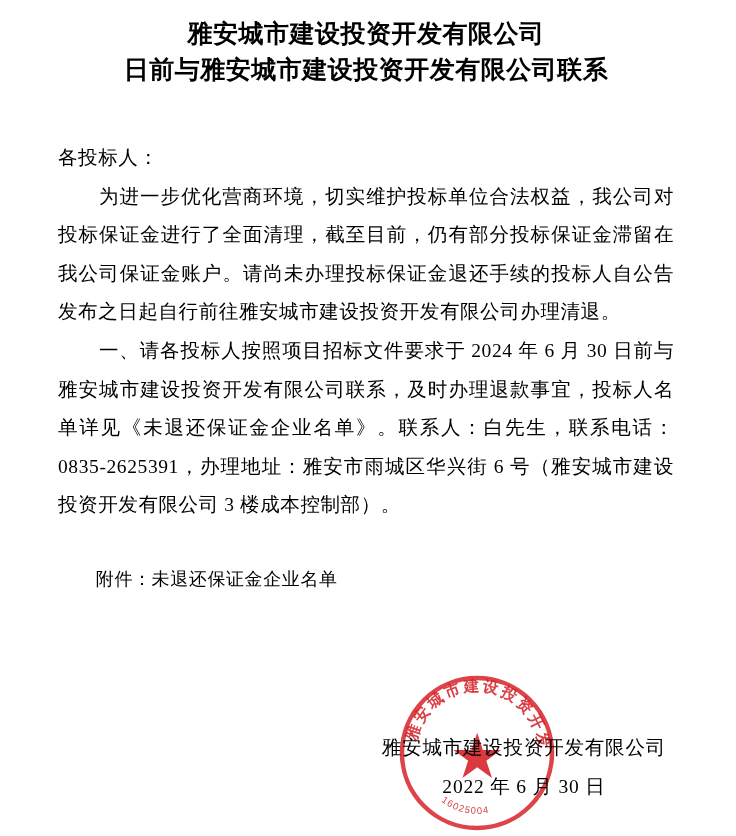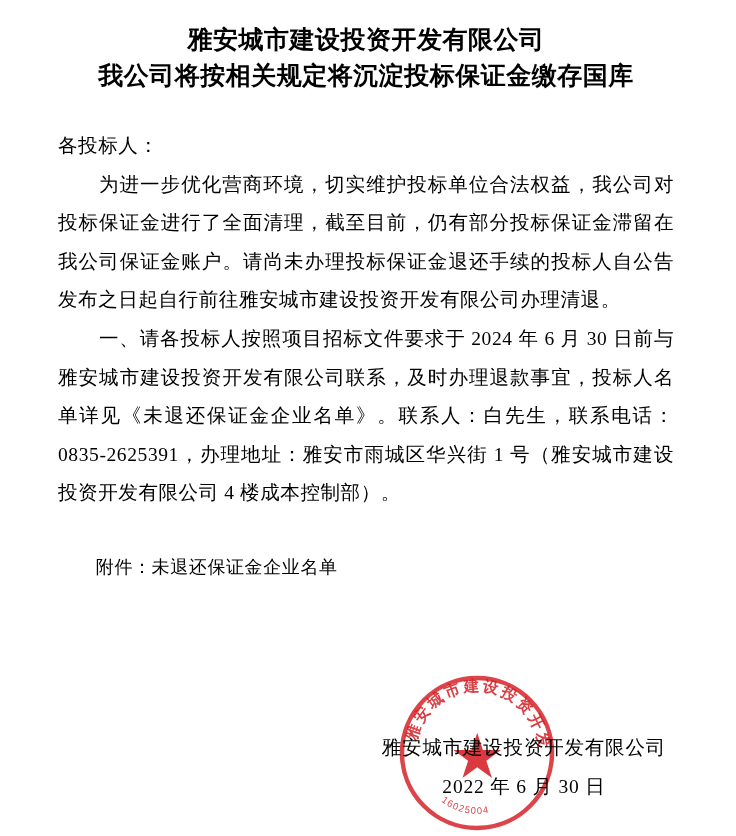--- a/index.html
+++ b/index.html
@@ -13,37 +13,37 @@
     font-family: "Liberation Serif", "DejaVu Serif", serif;
     color: #000000;
     position: relative;
     overflow: hidden;
   }
   .page {
     position: relative;
     width: 732px;
     height: 836px;
     box-sizing: border-box;
-    padding: 22px 58px 0 58px;
+    padding: 16px 58px 0 58px;
   }
   .doc-title {
     text-align: center;
     font-weight: bold;
     font-size: 25px;
     line-height: 1.42;
     letter-spacing: 0.5px;
     margin: 0;
     padding: 0 6px;
   }
   .doc-title .title-line {
     display: block;
     white-space: nowrap;
   }
   .body-block {
-    margin-top: 34px;
+    margin-top: 52px;
     font-size: 19.5px;
     line-height: 1.98;
     letter-spacing: 0.6px;
     text-align: justify;
     text-justify: inter-ideograph;
   }
   .para {
     margin: 0;
     text-indent: 0;
   }
@@ -108,27 +108,27 @@
     opacity: 0.85;
   }
 </style>
 </head>
 <body>
 
 <div class="page">
 
   <div class="doc-title">
     <span class="title-line">雅安城市建设投资开发有限公司</span>
-    <span class="title-line">我公司将按相关规定将沉淀投标保证金缴存国库</span>
+    <span class="title-line">日前与雅安城市建设投资开发有限公司联系</span>
   </div>
 
   <div class="body-block">
     <p class="para salutation">各投标人：</p>
     <p class="para indent">为进一步优化营商环境，切实维护投标单位合法权益，我公司对投标保证金进行了全面清理，截至目前，仍有部分投标保证金滞留在我公司保证金账户。请尚未办理投标保证金退还手续的投标人自公告发布之日起自行前往雅安城市建设投资开发有限公司办理清退。</p>
-    <p class="para indent">一、请各投标人按照项目招标文件要求于 2024 年 6 月 30 日前与雅安城市建设投资开发有限公司联系，及时办理退款事宜，投标人名单详见《未退还保证金企业名单》。联系人：白先生，联系电话：0835-2625391，办理地址：雅安市雨城区华兴街 1 号（雅安城市建设投资开发有限公司 4 楼成本控制部）。</p>
+    <p class="para indent">一、请各投标人按照项目招标文件要求于 2024 年 6 月 30 日前与雅安城市建设投资开发有限公司联系，及时办理退款事宜，投标人名单详见《未退还保证金企业名单》。联系人：白先生，联系电话：0835-2625391，办理地址：雅安市雨城区华兴街 6 号（雅安城市建设投资开发有限公司 3 楼成本控制部）。</p>
   </div>
 
   <div class="attachment">附件：未退还保证金企业名单</div>
 
   <div class="seal">
     <svg width="162" height="162" viewBox="0 0 162 162" xmlns="http://www.w3.org/2000/svg">
       <circle class="seal-ring" cx="81" cy="81" r="75"></circle>
       <path class="seal-star" d="M81 48 L90.1 75.9 L119.4 75.9 L95.7 93.2 L104.8 121.1 L81 103.8 L57.2 121.1 L66.3 93.2 L42.6 75.9 L71.9 75.9 Z" transform="scale(0.62) translate(50 50)"></path>
       <defs>
         <path id="arcTop" d="M 81,14 m -62,67 a 62,62 0 1,1 124,0"></path>

